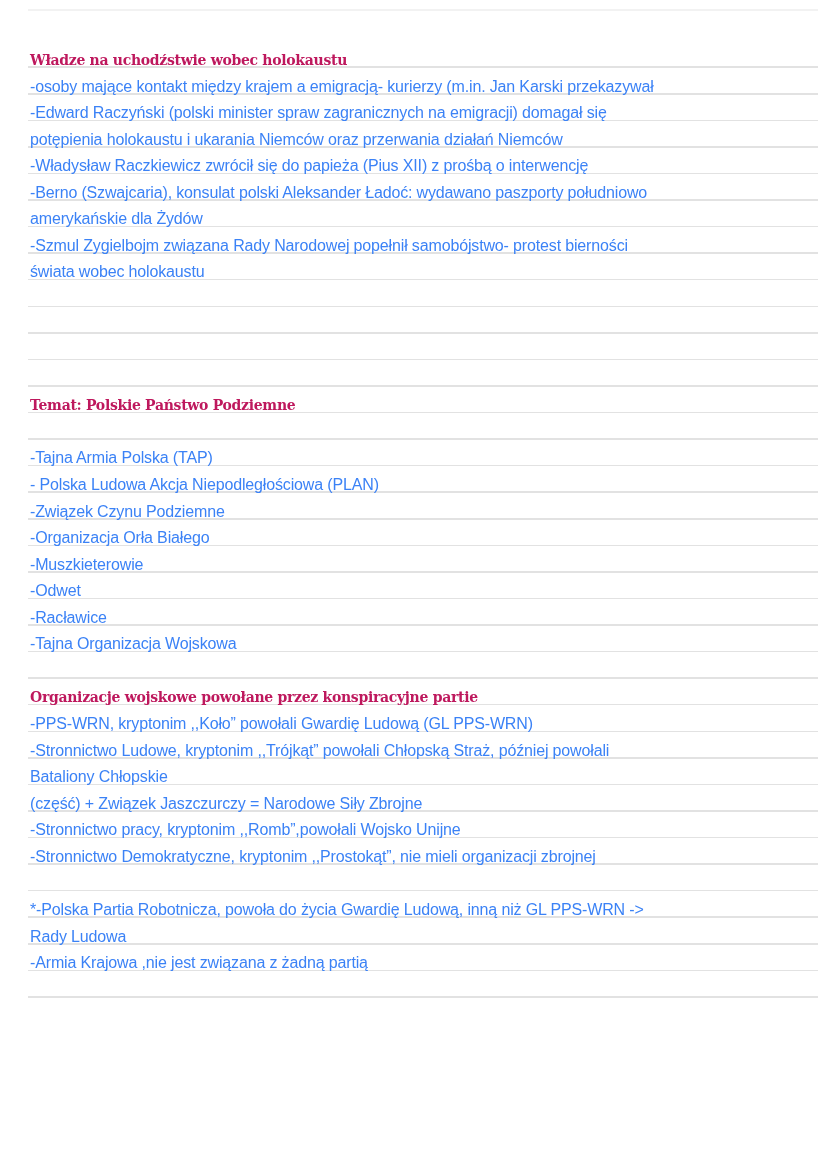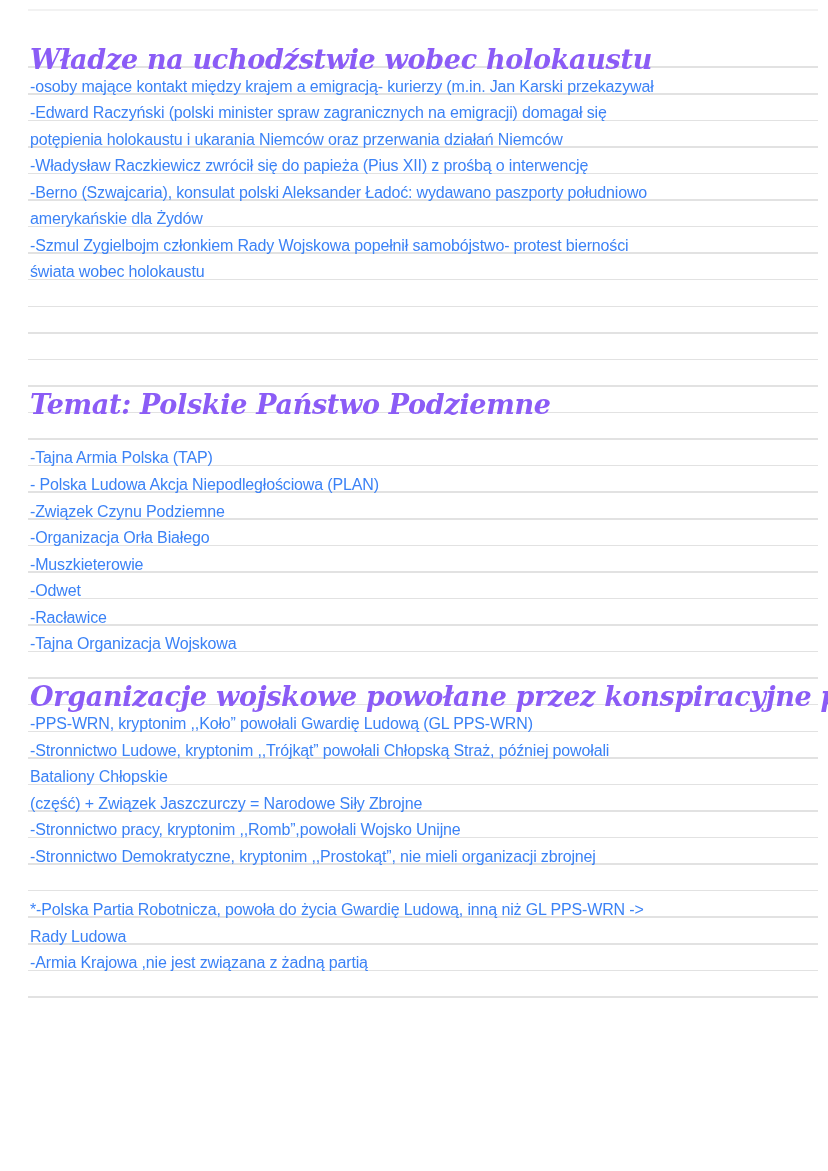--- a/index.html
+++ b/index.html
@@ -56,25 +56,24 @@
     line-height: 20px;
     z-index: 1;
   }
   .line.body .txt {
     font-size: 16px;
     letter-spacing: -0.15px;
     color: #3b82f6;
   }
   .line.heading .txt {
     font-family: "DejaVu Serif", serif;
-    font-style: italic;
     font-weight: 700;
-    font-size: 27px;
+    font-size: 14px;
     letter-spacing: -0.3px;
-    color: #8b5cf6;
+    color: #be185d;
   }
 </style>
 </head>
 <body>
 
 <div class="page">
   <div class="top-rule"></div>
   <div class="lines" id="lines">
       <div class="line heading">
         <span class="txt">Władze na uchodźstwie wobec holokaustu</span>
@@ -91,21 +90,21 @@
       <div class="line body">
         <span class="txt">-Władysław Raczkiewicz zwrócił się do papieża (Pius XII) z prośbą o interwencję</span>
       </div>
       <div class="line body">
         <span class="txt">-Berno (Szwajcaria), konsulat polski Aleksander Ładoć: wydawano paszporty południowo</span>
       </div>
       <div class="line body">
         <span class="txt">amerykańskie dla Żydów</span>
       </div>
       <div class="line body">
-        <span class="txt">-Szmul Zygielbojm członkiem Rady Wojskowa popełnił samobójstwo- protest bierności</span>
+        <span class="txt">-Szmul Zygielbojm związana Rady Narodowej popełnił samobójstwo- protest bierności</span>
       </div>
       <div class="line body">
         <span class="txt">świata wobec holokaustu</span>
       </div>
       <div class="line blank">
         <span class="txt"></span>
       </div>
       <div class="line blank">
         <span class="txt"></span>
       </div>

